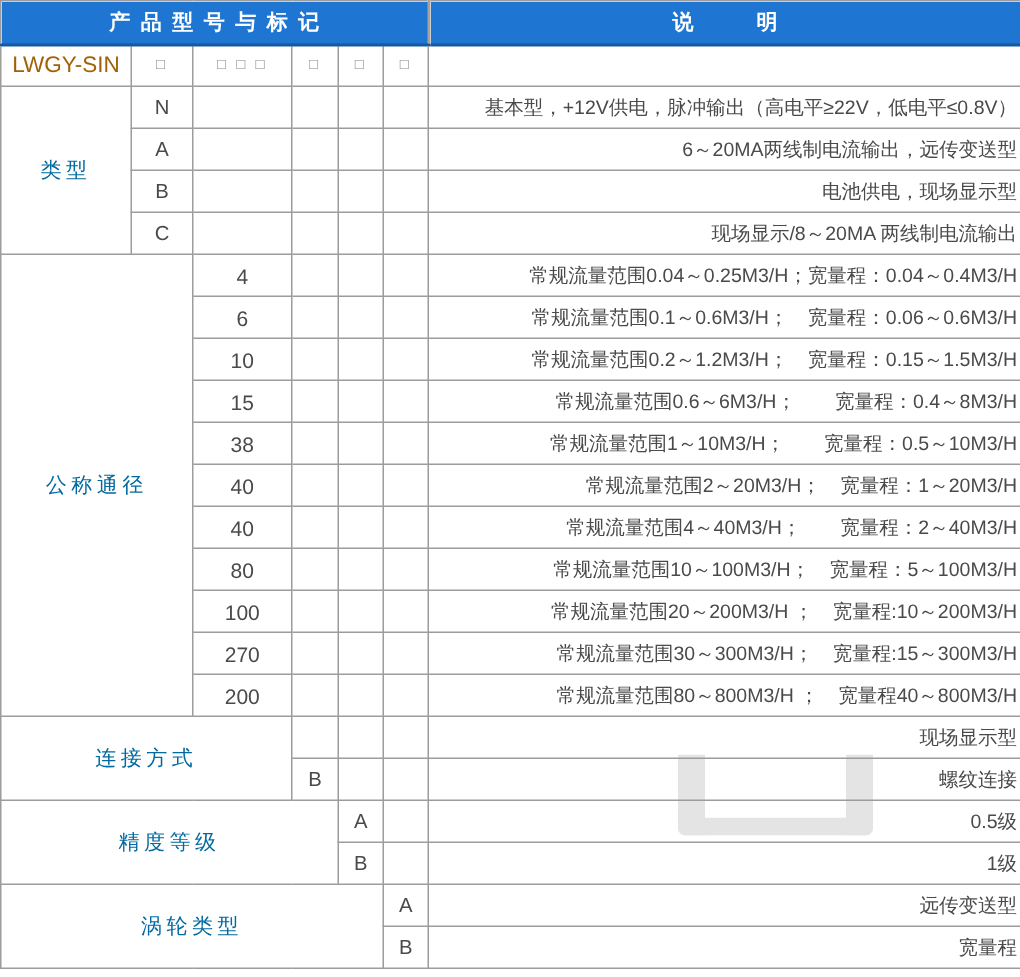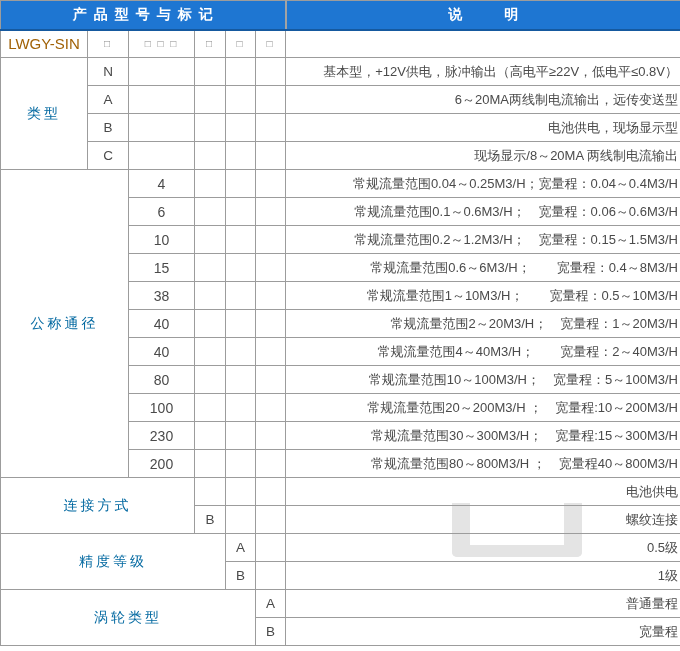--- a/index.html
+++ b/index.html
@@ -181,40 +181,40 @@
         <td class="desc">常规流量范围10～100M3/H；　宽量程：5～100M3/H</td>
       </tr>
       <tr>
         <td class="num">100</td>
         <td></td>
           <td></td>
           <td></td>
         <td class="desc">常规流量范围20～200M3/H ；　宽量程:10～200M3/H</td>
       </tr>
       <tr>
-        <td class="num">230</td>
+        <td class="num">270</td>
         <td></td>
           <td></td>
           <td></td>
         <td class="desc">常规流量范围30～300M3/H；　宽量程:15～300M3/H</td>
       </tr>
       <tr>
         <td class="num">200</td>
         <td></td>
           <td></td>
           <td></td>
         <td class="desc">常规流量范围80～800M3/H ；　宽量程40～800M3/H</td>
       </tr>
 
       <tr>
         <td rowspan="2" colspan="3" class="label">连接方式</td>
         <td class="code"></td>
         <td></td>
           <td></td>
-        <td class="desc">电池供电</td>
+        <td class="desc">现场显示型</td>
       </tr>
       <tr>
         <td class="code">B</td>
         <td></td>
           <td></td>
         <td class="desc">螺纹连接</td>
       </tr>
 
       <tr>
         <td rowspan="2" colspan="4" class="label">精度等级</td>
@@ -224,21 +224,21 @@
       </tr>
       <tr>
         <td class="code">B</td>
         <td></td>
         <td class="desc">1级</td>
       </tr>
 
       <tr>
         <td rowspan="2" colspan="5" class="label">涡轮类型</td>
         <td class="code">A</td>
-        <td class="desc">普通量程</td>
+        <td class="desc">远传变送型</td>
       </tr>
       <tr>
         <td class="code">B</td>
         <td class="desc">宽量程</td>
       </tr>
     </tbody>
   </table>
 </div>
 
 </body></html>

